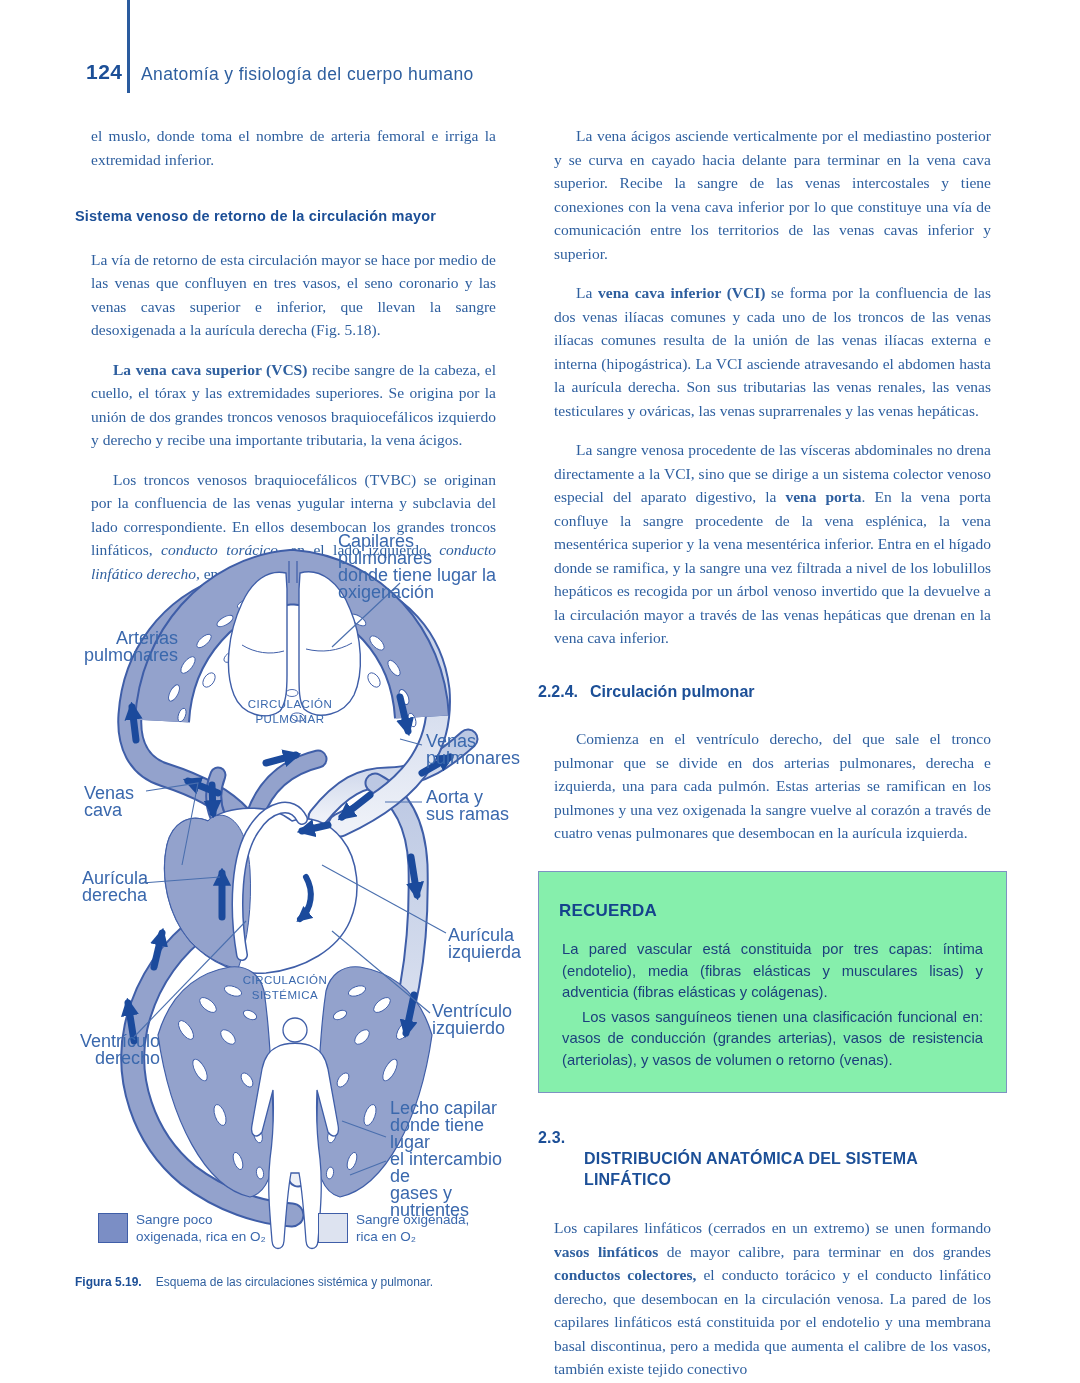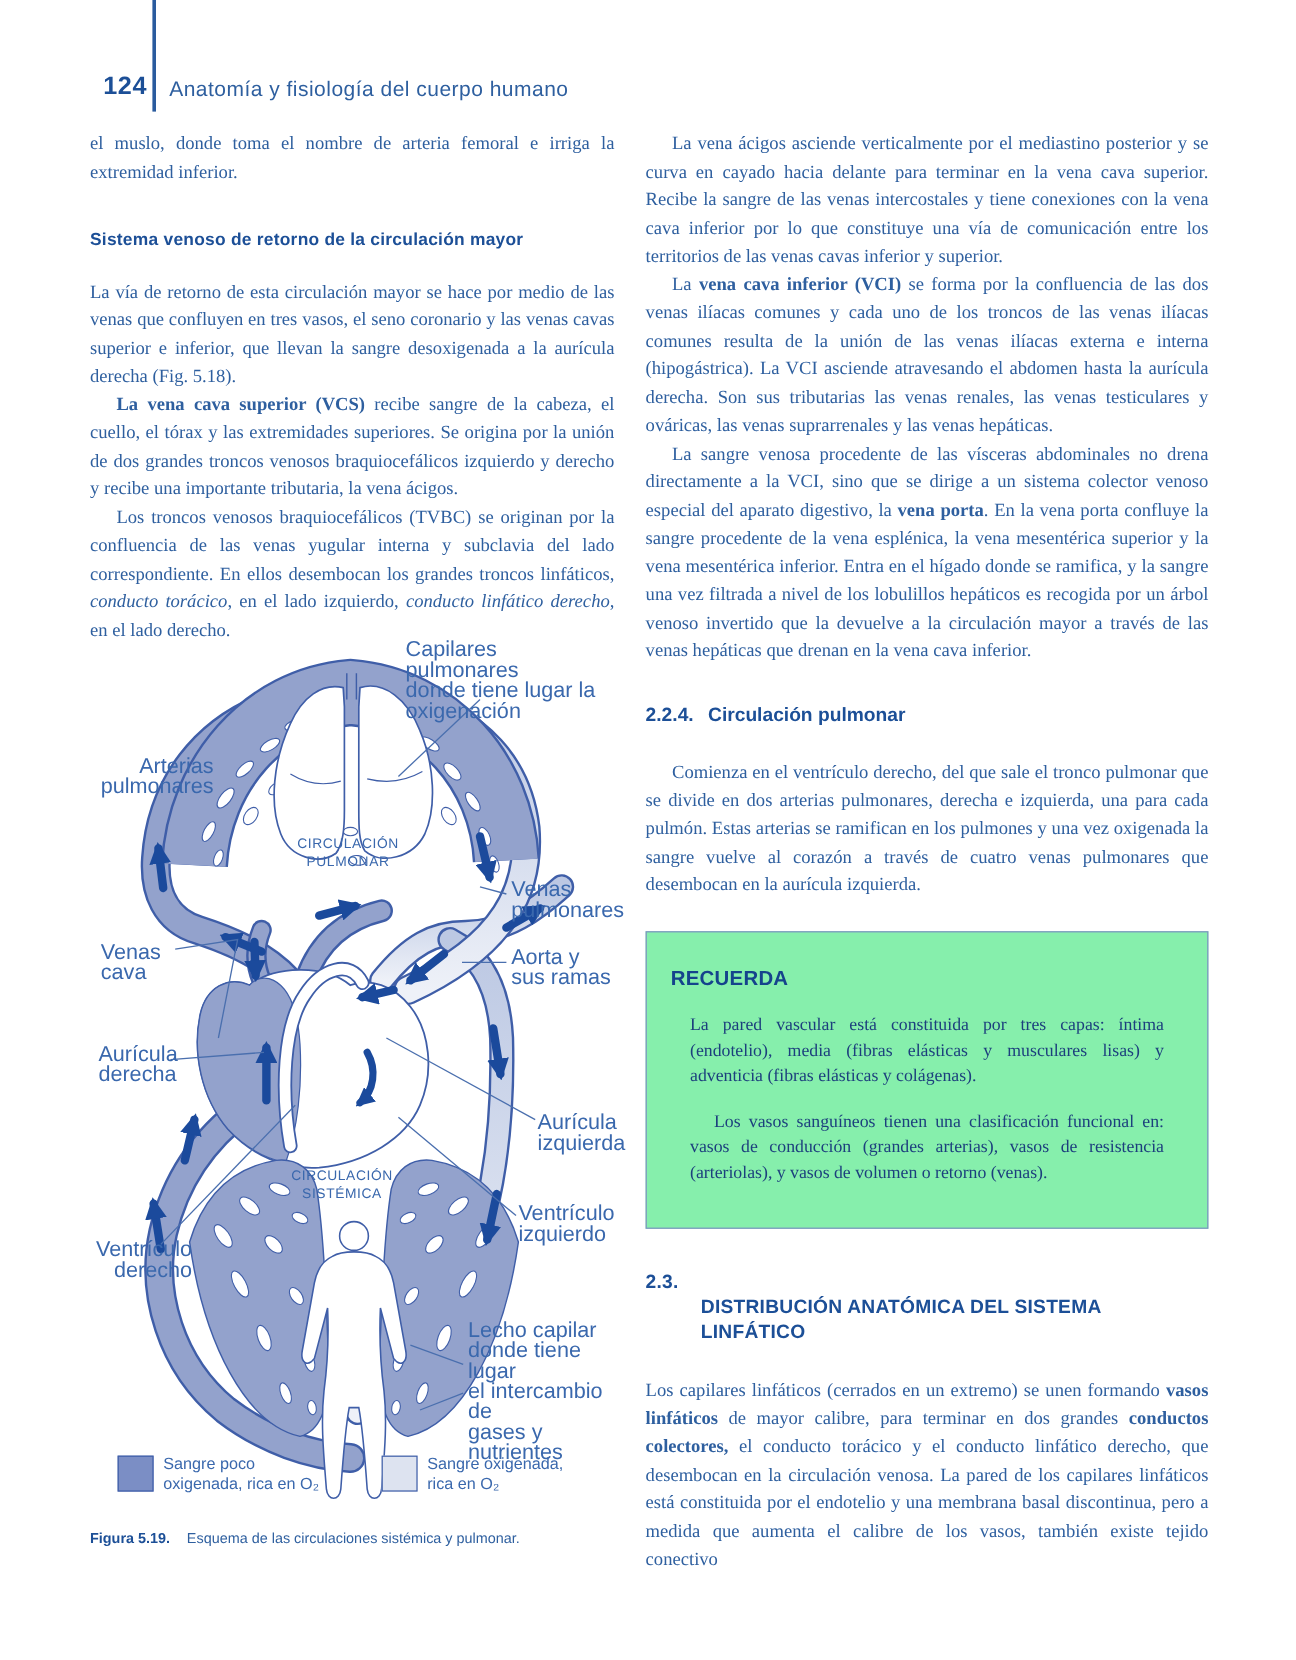--- a/index.html
+++ b/index.html
@@ -12,43 +12,43 @@
   #pageno{position:absolute;left:86px;top:60px;font-family:"Liberation Sans",sans-serif;
           font-weight:bold;font-size:21px;color:#1c4f97;letter-spacing:0.5px;}
   #headrule{position:absolute;left:127px;top:0;width:3px;height:93px;background:#2a5b9e;}
   #runtitle{position:absolute;left:141px;top:64px;font-family:"Liberation Sans",sans-serif;
             font-size:17.5px;color:#2e5f9f;letter-spacing:0.4px;}
 
   
   .col{position:absolute;top:108px;font-size:15.5px;line-height:23.5px;color:#2e5f9f;text-align:justify;}
   #leftcol{left:75px;width:437px;}
   #rightcol{left:538px;width:469px;}
-  .col p{margin:0;}
+  .col p{margin:16px;}
   .ind{text-indent:22px;}
 
   h3.sub{font-family:"Liberation Sans",sans-serif;font-size:14.5px;font-weight:bold;
          color:#1c4f97;margin:0;text-align:left;letter-spacing:0.2px;}
   #sub-left{margin:34px 0 19px 0;}
 
   .h224{font-family:"Liberation Sans",sans-serif;font-weight:bold;font-size:16px;
         color:#1c4f97;margin:30px 0 24px 0;text-align:left;}
   .h224 .num{margin-right:12px;}
 
   .h23{position:relative;font-family:"Liberation Sans",sans-serif;font-weight:bold;font-size:16px;
        color:#1c4f97;margin:34px 0 26px 0;padding-left:46px;text-align:left;line-height:21px;
        letter-spacing:0.2px;white-space:pre-line;}
   .h23 .num{position:absolute;left:0;top:0;}
 
   
   #recuerda{margin-top:26px;border:1.5px solid #7e92c2;background:#86efac;
             padding:28px 20px 18px 20px;box-sizing:border-box;width:469px;}
   #recuerda .rtitle{font-family:"Liberation Sans",sans-serif;font-weight:bold;font-size:17px;
             color:#15438c;margin:0 0 18px 0;text-align:left;letter-spacing:0.2px;}
-  #recuerda p{font-family:Liberation Serif, serif;font-size:14.8px;line-height:21.5px;
-            color:#1c3f7d;margin:16px;text-align:justify;}
+  #recuerda p{font-family:Liberation Sans, sans-serif;font-size:14.8px;line-height:21.5px;
+            color:#1c3f7d;margin:3px;text-align:justify;}
   #recuerda p.ind{text-indent:20px;}
 
   
   #figure{position:absolute;left:70px;top:525px;width:450px;height:748px;}
   #figure svg{position:absolute;left:0;top:0;}
   .figlabel{position:absolute;font-family:"Liberation Sans",sans-serif;font-size:18px;
             line-height:17px;color:#3a68ad;white-space:pre-line;}
   .figlabel.right{text-align:right;}
   .circlabel{position:absolute;font-family:"Liberation Sans",sans-serif;font-size:11.5px;
             line-height:15px;color:#3a68ad;letter-spacing:0.5px;text-align:center;white-space:pre-line;}

